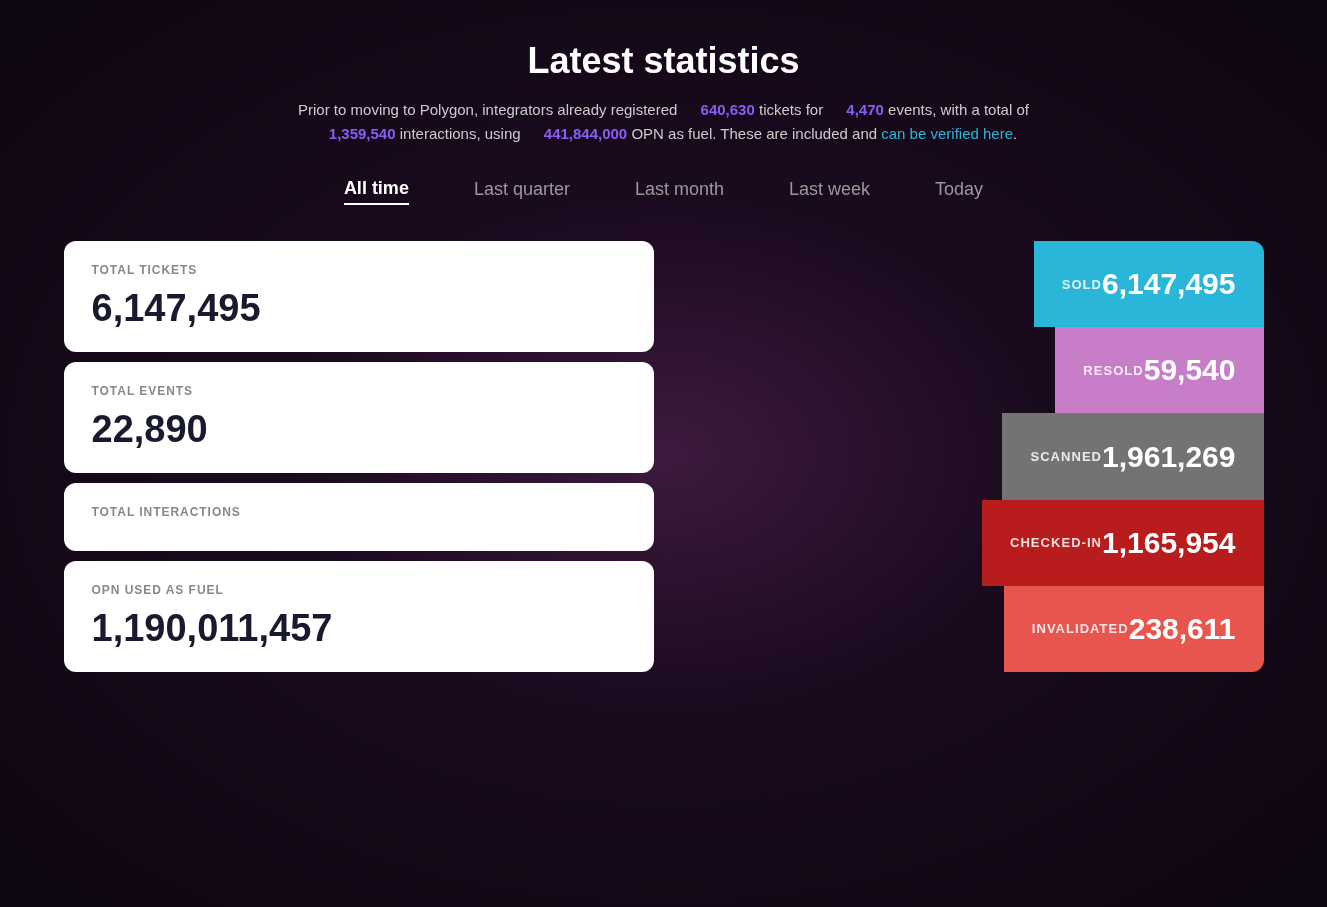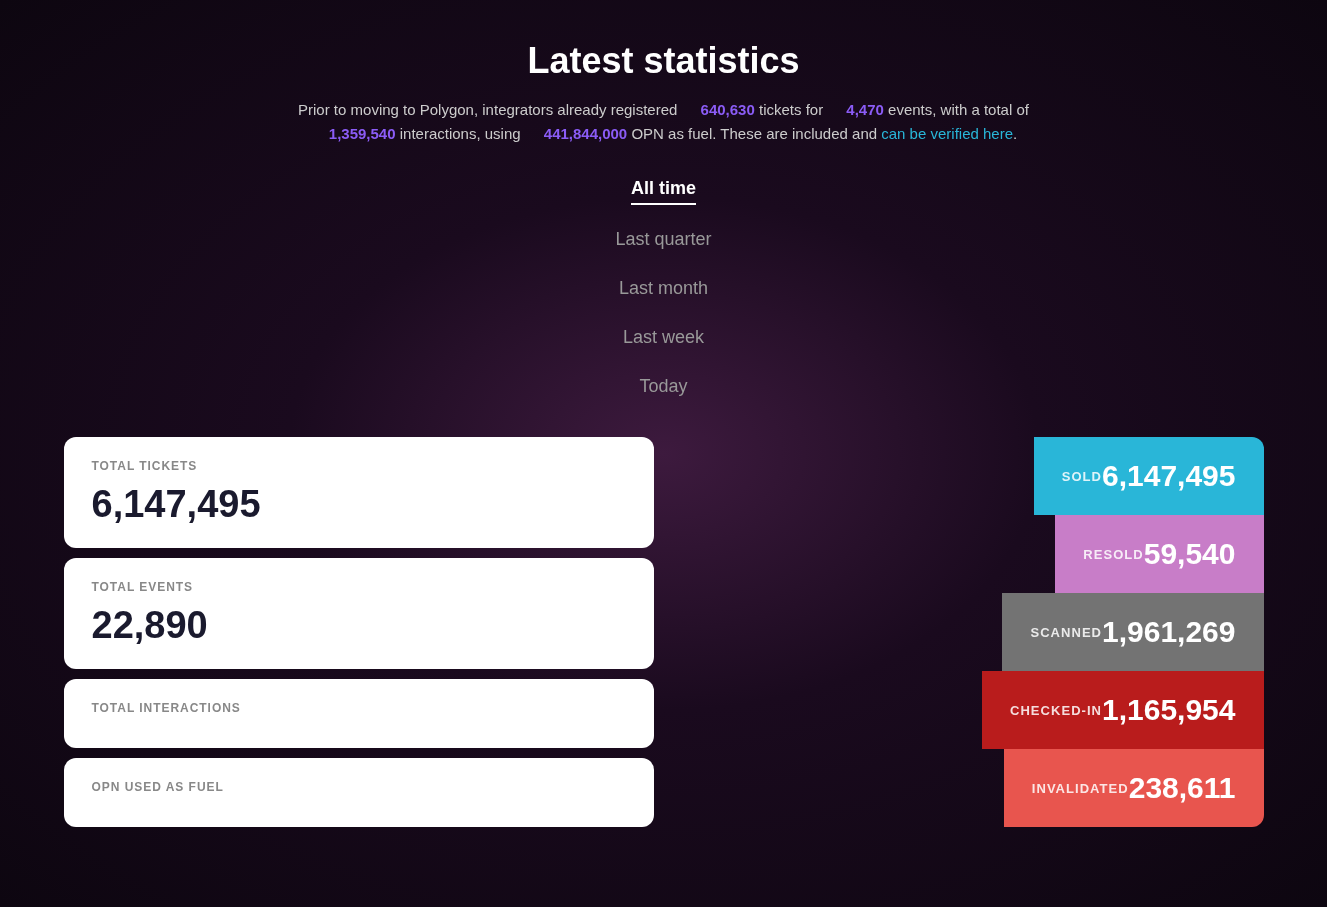--- a/index.html
+++ b/index.html
@@ -41,24 +41,23 @@
       padding-left: 19px;
     }
 
     .header a {
       color: #29b6d8;
       text-decoration: none;
     }
 
     .tabs {
       display: flex;
-      gap: 24px;
+      gap: 65px;
       margin-bottom: 36px;
       align-items: center;
-      flex-direction: column;
     }
 
     .tab {
       font-size: 18px;
       color: #999;
       cursor: pointer;
       padding-bottom: 4px;
       font-weight: 500;
     }
 
@@ -168,20 +167,21 @@
     </div>
     <div class="stat-card">
       <div class="label">TOTAL EVENTS</div>
       <div class="value">22,890</div>
     </div>
     <div class="stat-card">
       <div class="label">TOTAL INTERACTIONS</div>
     </div>
     <div class="stat-card">
       <div class="label">OPN USED AS FUEL</div>
+      <div class="value">1,190,011,457</div>
     </div>
   </div>
 
   <div class="right-column">
     <div class="metric-row metric-sold">
       <span class="metric-label">SOLD</span>
       <span class="metric-value">6,147,495</span>
     </div>
     <div class="metric-row metric-resold">
       <span class="metric-label">RESOLD</span>

